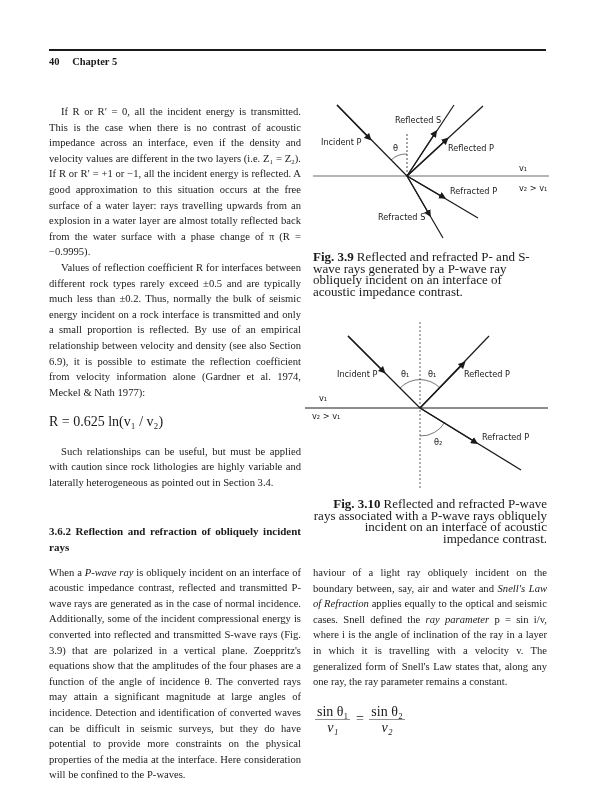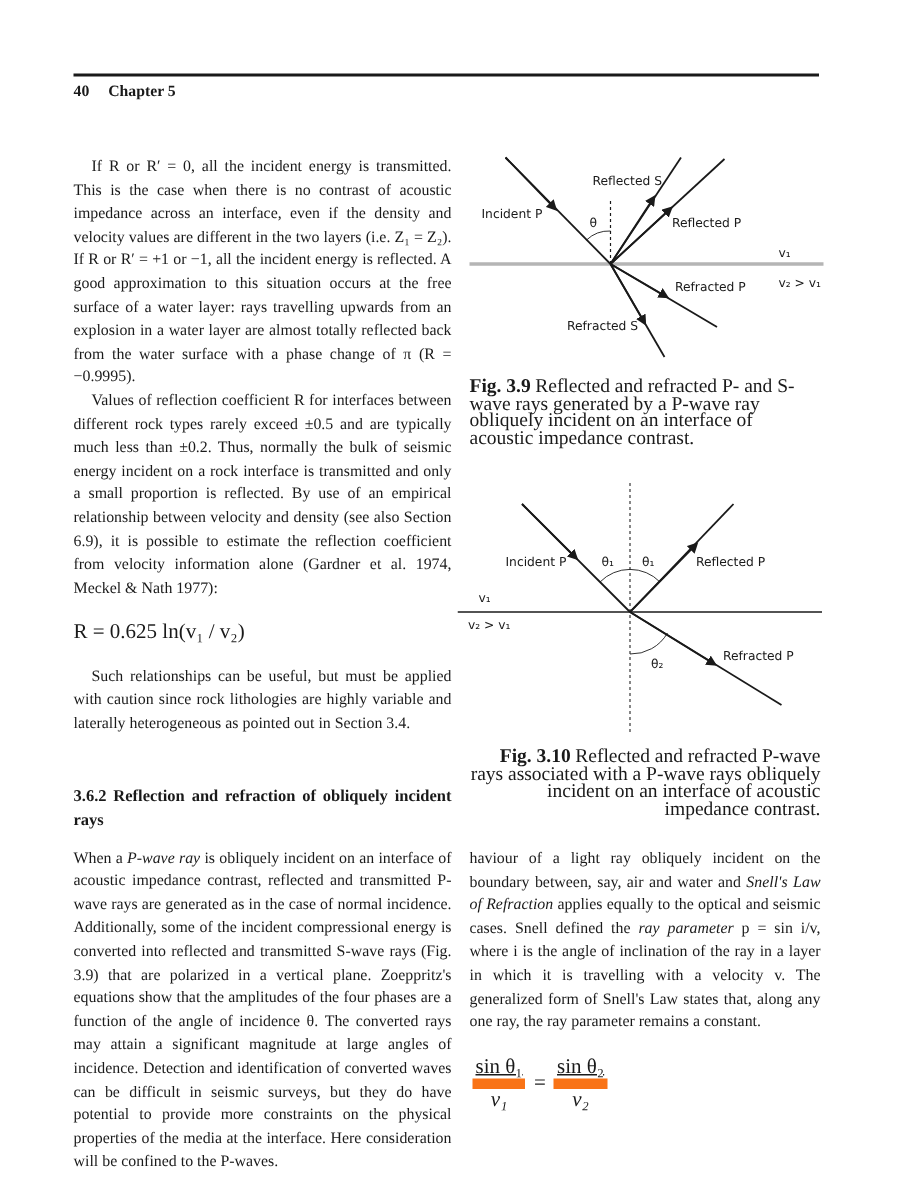--- a/index.html
+++ b/index.html
@@ -22,21 +22,21 @@
 
   .section-title { font-weight: bold; font-size: 11px; line-height: 16px; margin: 32px 0 10px 0; }
 
   .caption { position: absolute; left: 313px; width: 234px; font-family: "Liberation Serif", serif; font-size: 13px; line-height: 11.5px; }
   .caption b { font-weight: bold; margin-right: 3px; }
 
   .fig { position: absolute; }
   .fig svg text { font-family: "DejaVu Sans", "Liberation Sans", sans-serif; font-size: 8.2px; fill: #1a1a1a; }
 
   .frac { display: inline-block; vertical-align: middle; text-align: center; margin: 0 2px; }
-  .frac .num { display: block; border-bottom: 7px solid #f97316; padding: 0 2px; text-decoration: underline; }
+  .frac .num { display: block; border-bottom: 1px solid #f97316; padding: 0 2px; }
   .frac .den { display: block; padding: 0 2px; font-style: italic; }
 </style>
 </head>
 <body>
 
 <div class="rule"></div>
 <div class="running-head">
   <span class="pg">40</span>
   <span>Chapter 5</span>
 </div>

